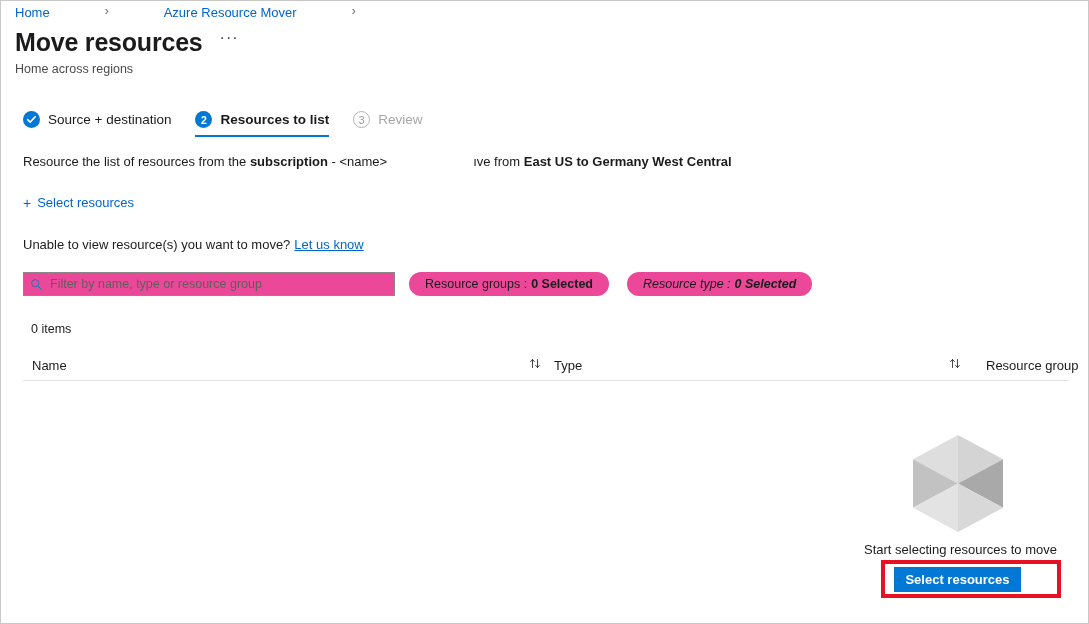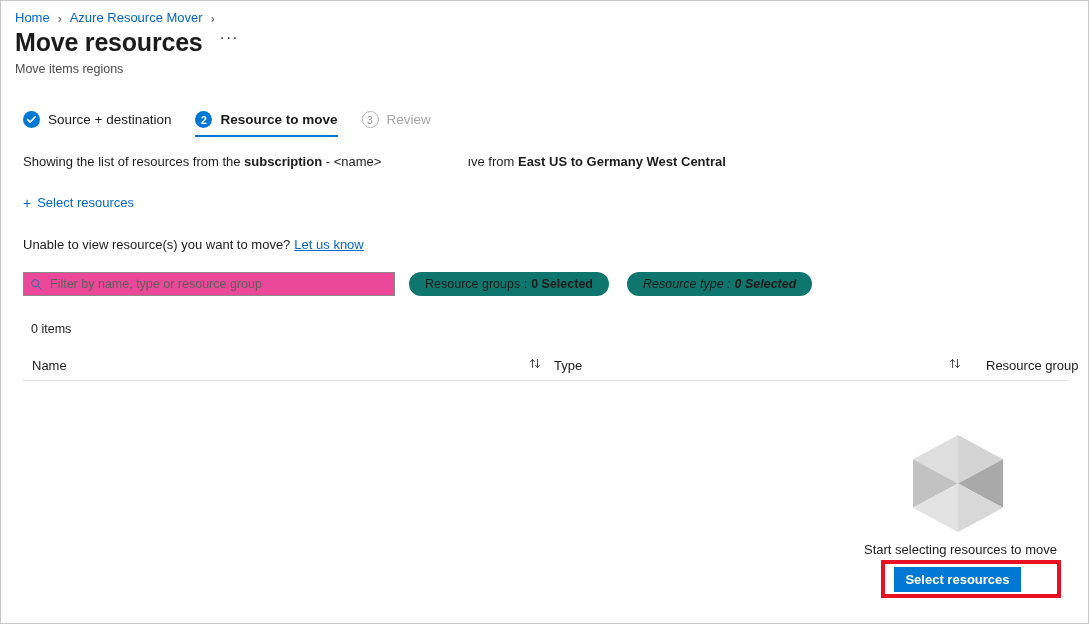--- a/index.html
+++ b/index.html
@@ -21,23 +21,24 @@
     overflow: hidden;
   }
 
   
   .breadcrumb {
     position: absolute;
     left: 14px;
     top: 4px;
     height: 20px;
     display: flex;
-    align-items: flex-end;
+    align-items: flex-start;
     font-size: 13px;
     color: #0066cc;
+    gap: 47px;
   }
   .crumb-link {
     color: #0066cc;
     text-decoration: none;
     white-space: nowrap;
   }
   .crumb-sep {
     color: #6b6b6b;
     margin: 0 8px;
     font-size: 12px;
@@ -207,21 +208,21 @@
     color: #1b1b1b;
     margin-left: 7px;
     width: 100%;
     padding: 0;
   }
   .search-input::placeholder { color: #605e5c; opacity: 1; }
 
   .pill {
     height: 24px;
     border-radius: 12px;
-    background: #0f766e;
+    background: #ec4899;
     display: flex;
     align-items: center;
     padding: 0 16px;
     font-size: 12.5px;
     color: #1b1b1b;
     white-space: nowrap;
     box-sizing: border-box;
     cursor: pointer;
   }
   .pill b { font-weight: 700; margin-left: 4px; text-align: right; }
@@ -330,48 +331,48 @@
     <a class="crumb-link" href="#">Home</a>
     <span class="crumb-sep">›</span>
     <a class="crumb-link" href="#">Azure Resource Mover</a>
     <span class="crumb-sep">›</span>
   </div>
 
   <div class="title-row">
     <div class="page-title">Move resources</div>
     <div class="ellipsis-btn">···</div>
   </div>
-  <div class="subtitle">Move items regions</div>
+  <div class="subtitle">Home across regions</div>
 
   <div class="steps">
 
     <div class="step done">
       <span class="step-badge done">
         <svg width="11" height="11" viewBox="0 0 11 11" aria-hidden="true">
           <path d="M1.6 5.6 L4.2 8.1 L9.2 2.8" fill="none" stroke="#ffffff" stroke-width="1.6" stroke-linecap="round" stroke-linejoin="round"></path>
         </svg>
       </span>
       <span class="step-label">Source + destination</span>
     </div>
 
     <div class="step current">
       <span class="step-badge current">2</span>
-      <span class="step-label">Resource to move</span>
+      <span class="step-label">Resources to list</span>
       <span class="step-underline"></span>
     </div>
 
     <div class="step pending">
       <span class="step-badge pending">3</span>
       <span class="step-label">Review</span>
     </div>
 
   </div>
 
   <div class="desc">
-    <span>Showing the list of resources from the </span><b>subscription</b><span> - &lt;name&gt;</span><span class="gap"></span><span>ıve from </span><b>East US to Germany West Central</b>
+    <span>Resource the list of resources from the </span><b>subscription</b><span> - &lt;name&gt;</span><span class="gap"></span><span>ıve from </span><b>East US to Germany West Central</b>
   </div>
 
   <div class="add-link">
     <span class="add-plus">+</span>
     <span>Select resources</span>
   </div>
 
   <div class="unable">
     <span>Unable to view resource(s) you want to move?</span>
     <a class="lnk" href="#">Let us know</a>

